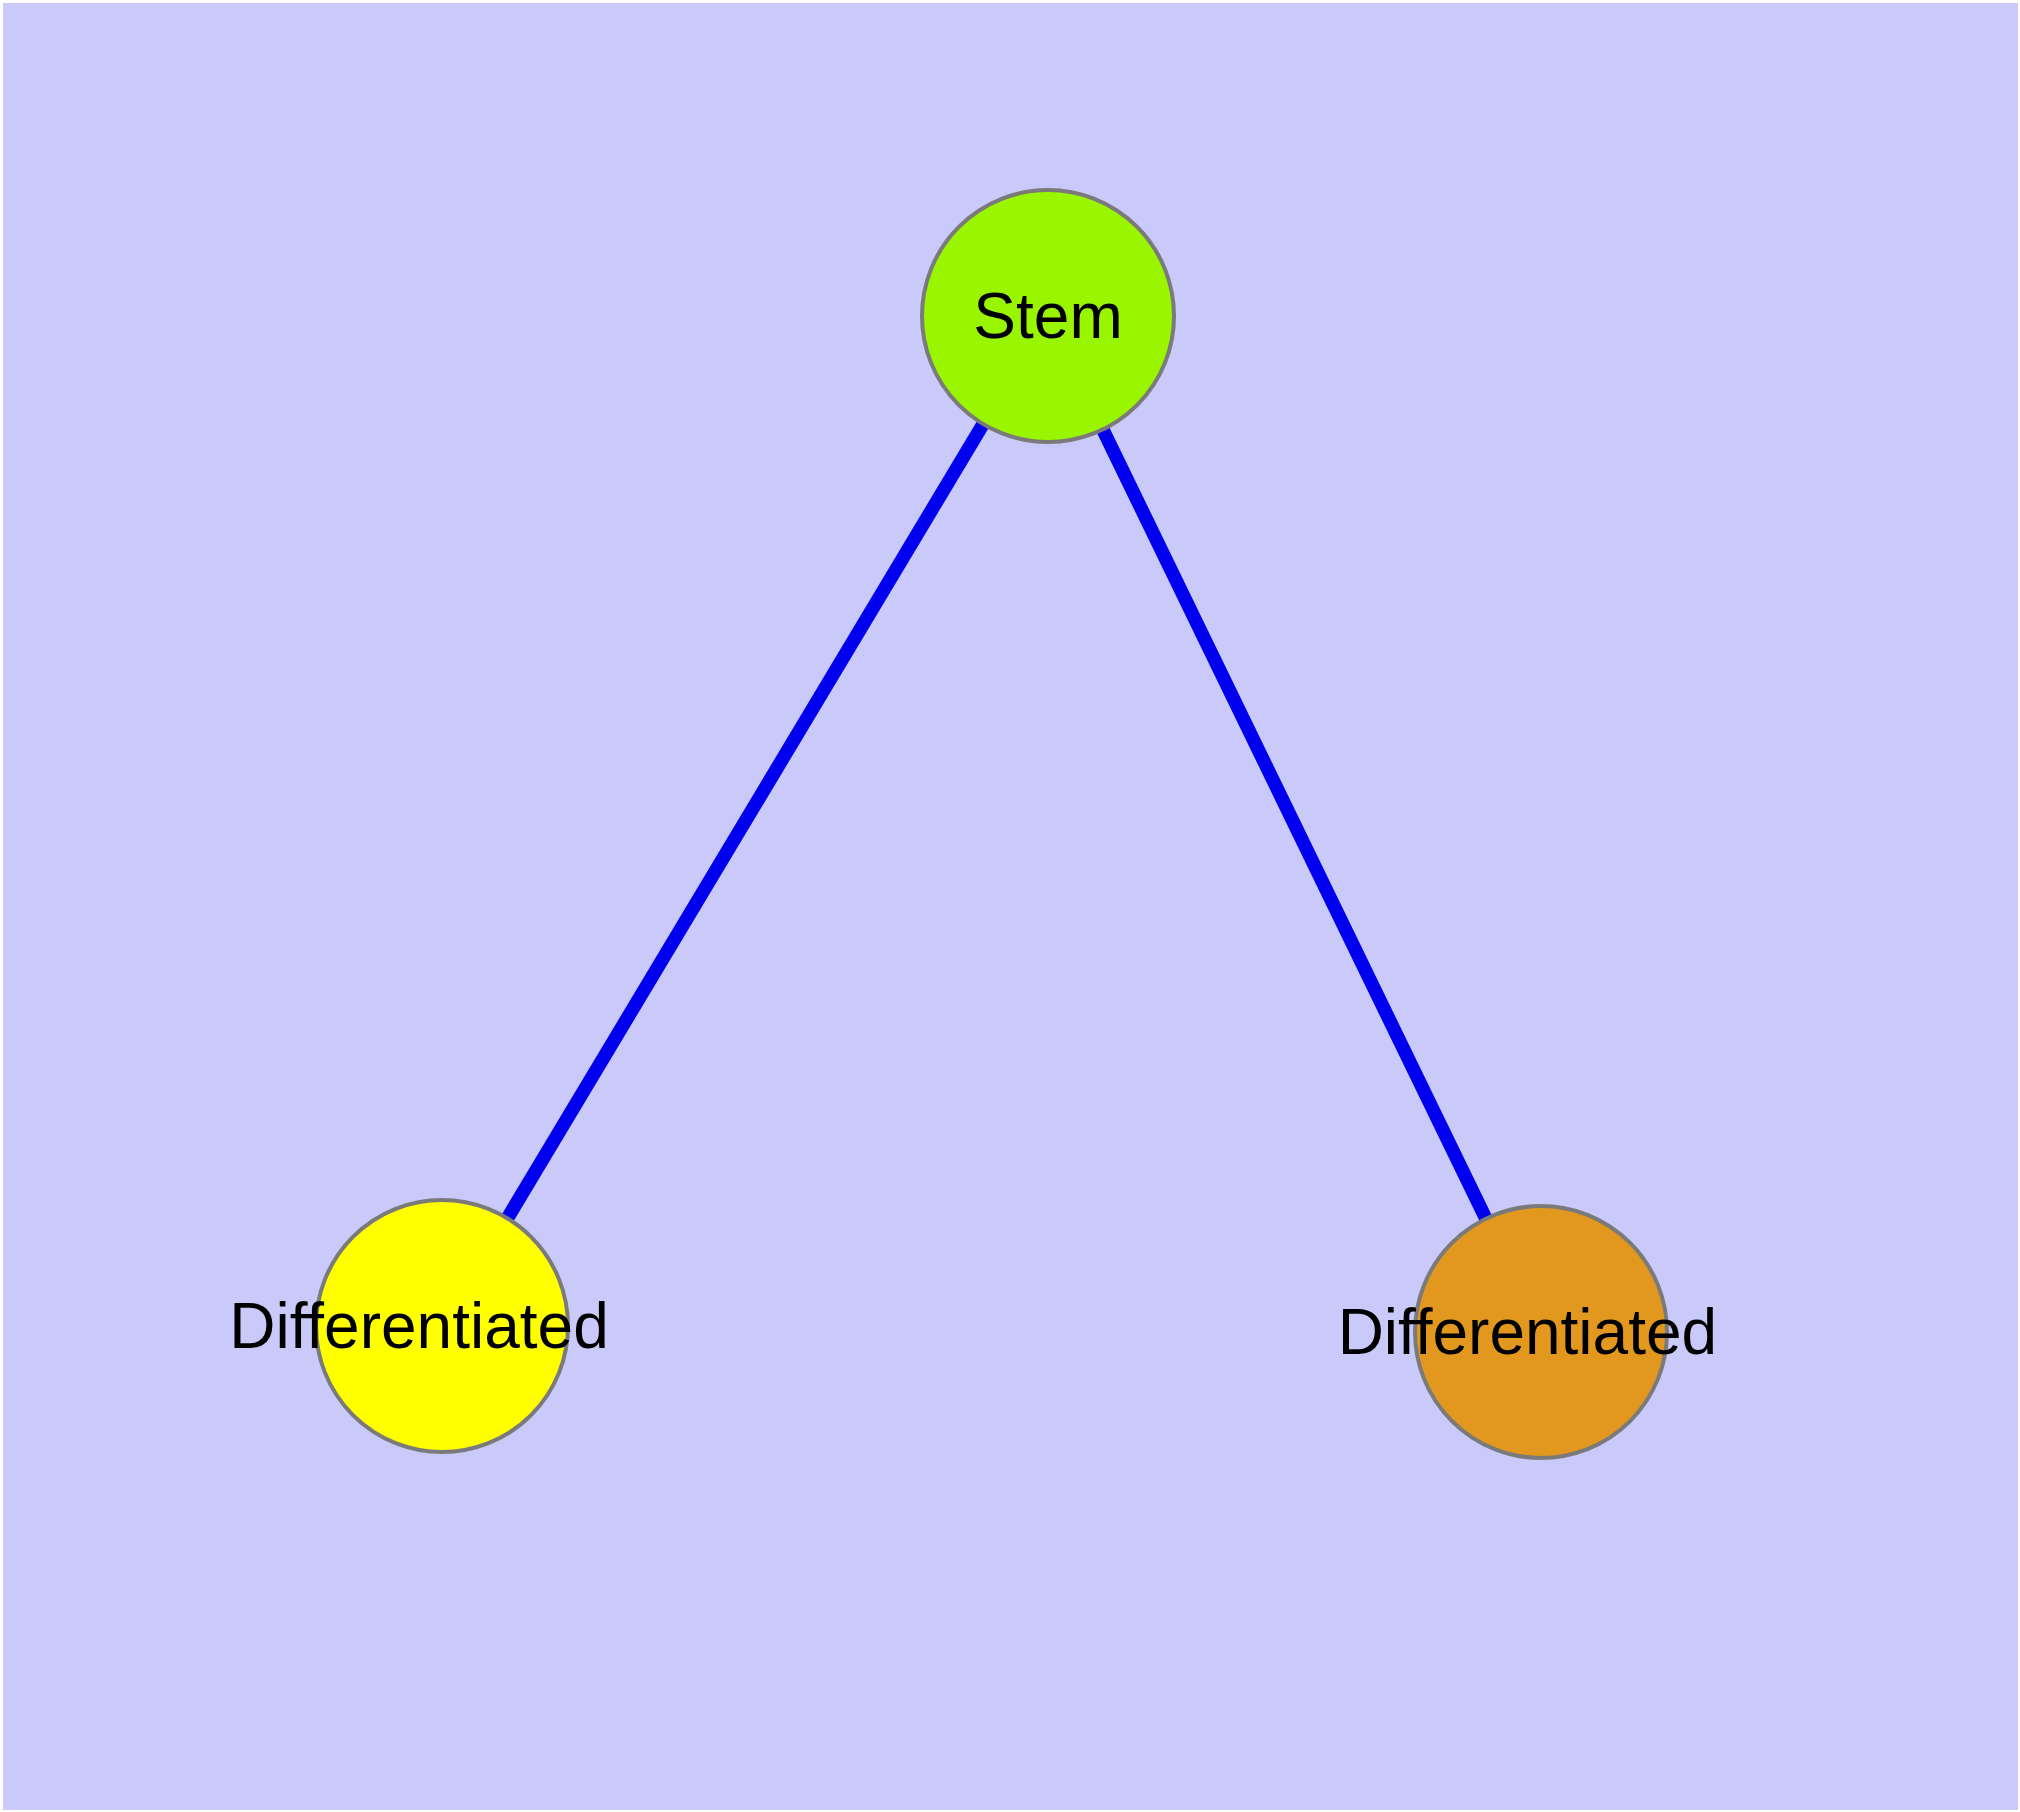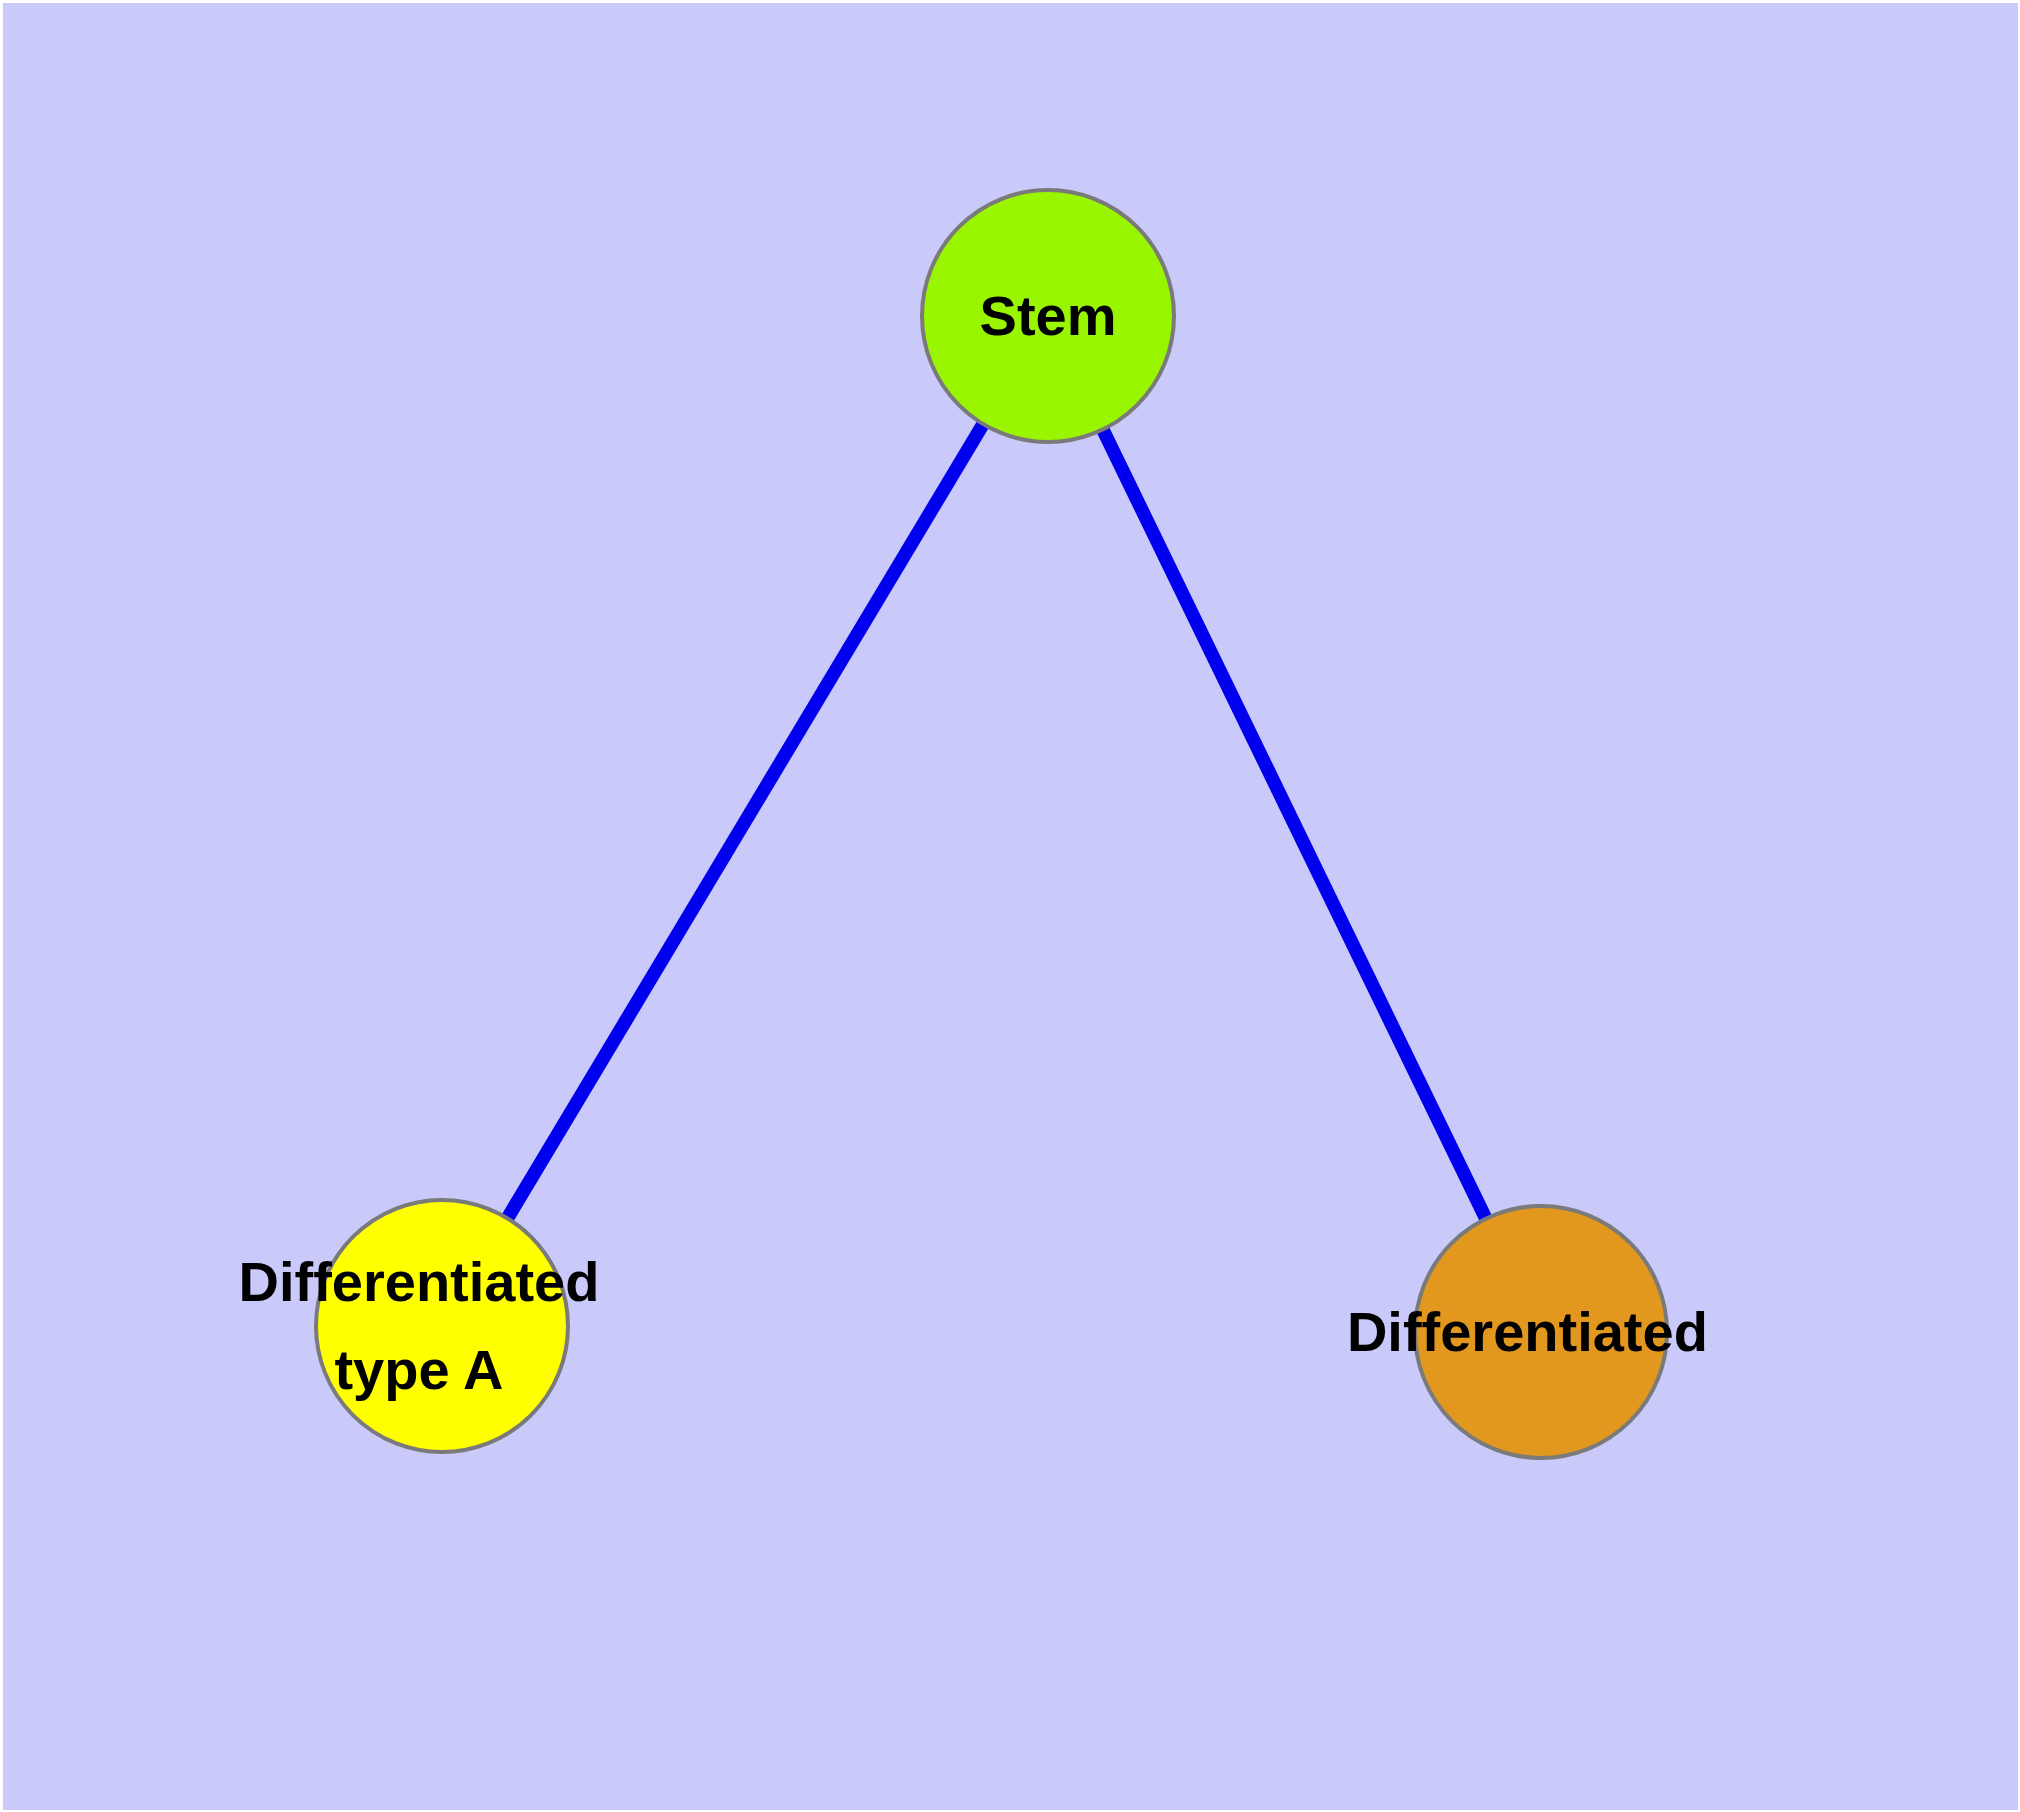--- a/index.html
+++ b/index.html
@@ -36,22 +36,22 @@
   }
   .node-label {
     position: absolute;
     left: 50%;
     top: 50%;
     transform: translate(-50%, -50%);
     display: flex;
     flex-direction: column;
     align-items: center;
     text-align: center;
-    font-weight: bold;
-    font-size: 56px;
+    font-weight: normal;
+    font-size: 64px;
     line-height: 88px;
     color: #000000;
     white-space: nowrap;
     pointer-events: none;
   }
 </style>
 </head>
 <body>
 
 <div class="frame" style="background: rgb(201, 201, 250); top: 2.5px; left: 2.5px; width: 2015px; height: 1807px;"></div>
@@ -63,21 +63,20 @@
 
 <div class="node" style="left: 920px; top: 188px; width: 256px; height: 256px; background: rgb(154, 245, 0); border-color: rgb(122, 122, 122); border-width: 4.2px;">
   <div class="node-label" style="color: rgb(0, 0, 0); transform: translate(calc(-50% + 0px), -50%);">
     <span>Stem</span>
   </div>
 </div>
 
 <div class="node" style="left: 314px; top: 1198px; width: 256px; height: 256px; background: rgb(255, 255, 0); border-color: rgb(122, 122, 122); border-width: 4.2px;">
   <div class="node-label" style="color: rgb(0, 0, 0); transform: translate(calc(-50% - 23px), -50%);">
     <span>Differentiated</span>
-    <span>type A</span>
   </div>
 </div>
 
 <div class="node" style="left: 1413px; top: 1204px; width: 256px; height: 256px; background: rgb(226, 152, 30); border-color: rgb(122, 122, 122); border-width: 4.2px;">
   <div class="node-label" style="color: rgb(0, 0, 0); transform: translate(calc(-50% - 13.6px), -50%);">
     <span>Differentiated</span>
   </div>
 </div>
 
 

